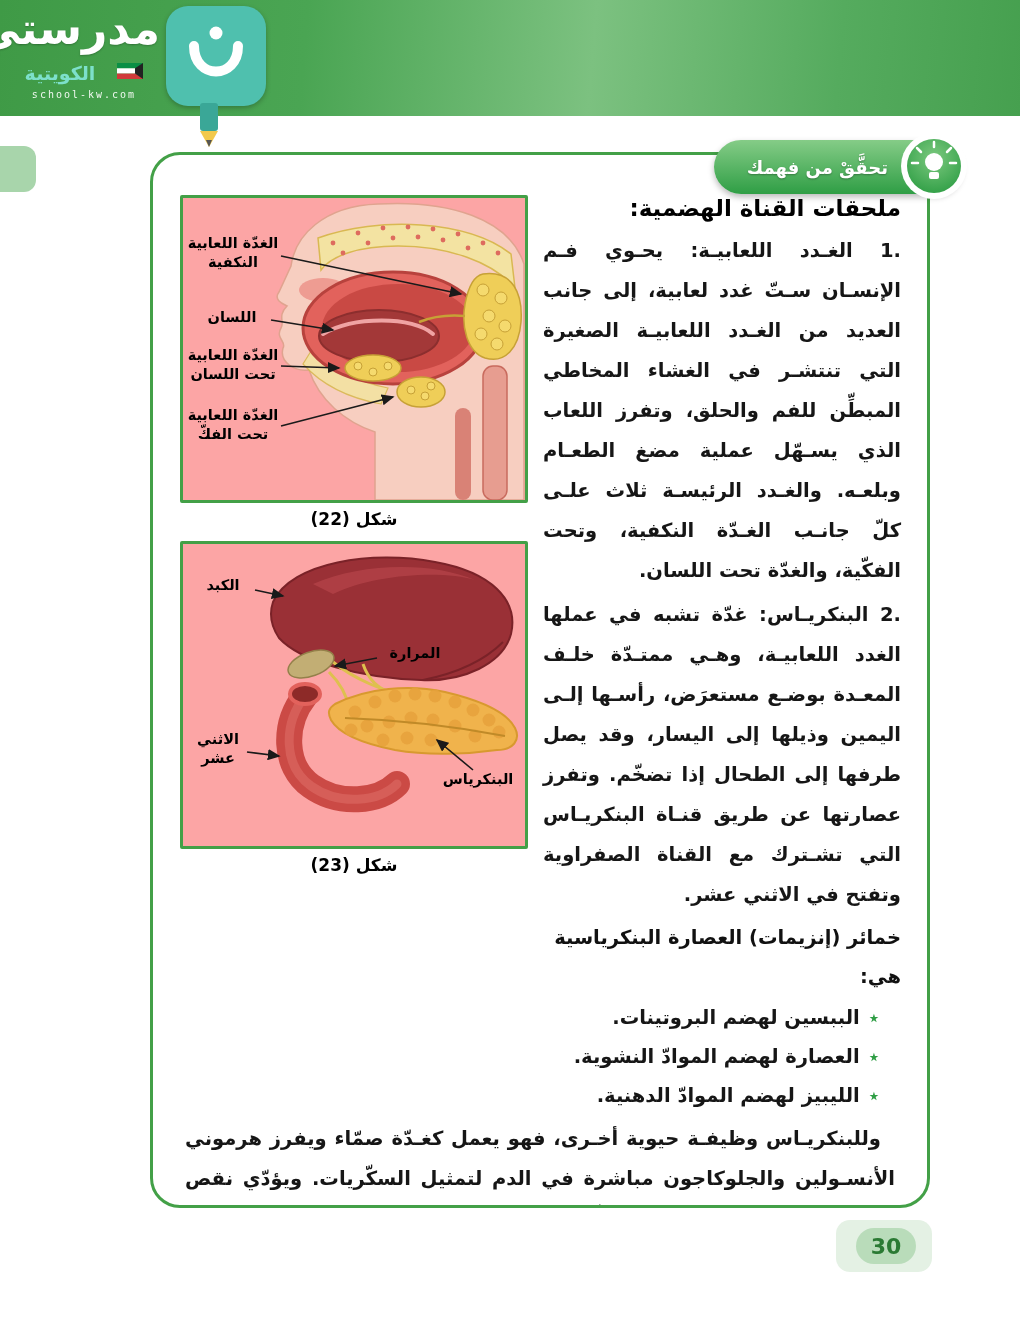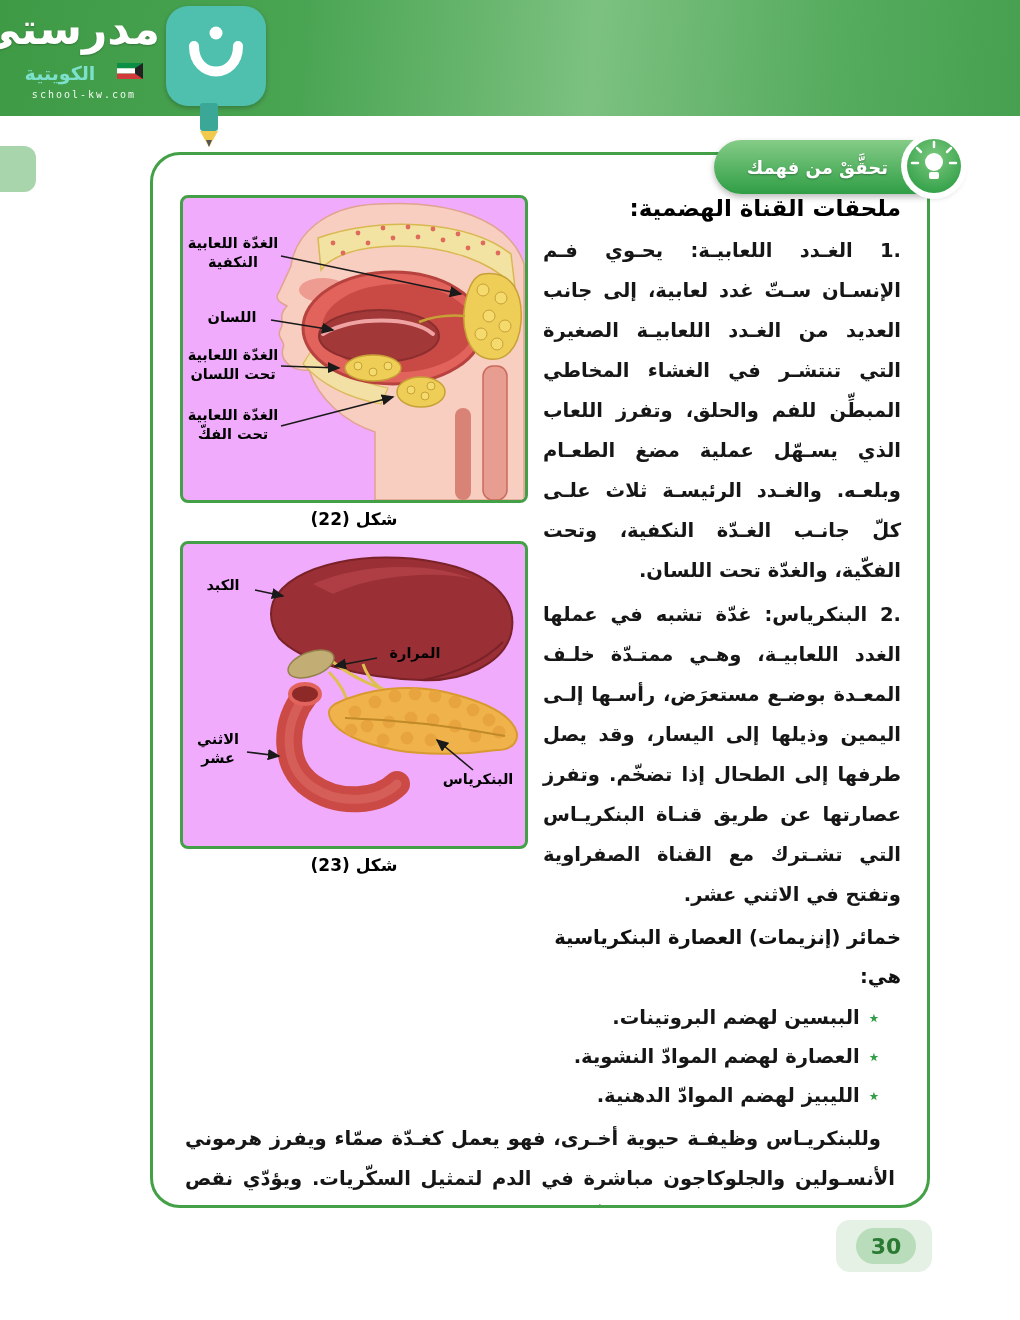--- a/index.html
+++ b/index.html
@@ -39,22 +39,22 @@
   p.item{margin:0 0 4px;}
   .item-num{unicode-bidi:plaintext;}
   .enzymes{margin:4px 0 2px;font-weight:bold;font-size:19.5px;line-height:2.0;color:#111;}
   .bullets{margin:0;padding:0;list-style:none;}
   .bullet{display:flex;gap:9px;padding-right:22px;align-items:baseline;font-size:19.5px;line-height:2.0;font-weight:bold;color:#161616;}
   .star{color:#2f9e45;font-size:19px;}
   .closing{margin:4px 6px 0;text-indent:14px;}
   
   figure.fig{margin:0;}
   .first-fig{margin-top:40px;}
-  .fig-box{width:348px;height:308px;box-sizing:border-box;border:3px solid #43a047;border-radius:8px;
-    background:#f0abfc;position:relative;overflow:hidden;direction:ltr;}
+  .fig-box{width:348px;height:308px;box-sizing:border-box;border:3px solid #43a047;border-radius:2px;
+    background:#fca5a5;position:relative;overflow:hidden;direction:ltr;}
   .fig-art{position:absolute;inset:0;}
   figcaption{text-align:center;font-size:17px;font-weight:bold;margin:6px 0 12px;color:#000;direction:rtl;}
   .fig-label{position:absolute;font-size:14.5px;font-weight:bold;line-height:1.3;text-align:center;color:#000;direction:rtl;z-index:3;}
   .fig-label span{display:block;}
   
   .pagenum-bg{position:absolute;top:1220px;left:836px;width:96px;height:52px;background:#e4f1e4;border-radius:14px;}
   .pagenum{position:absolute;top:1228px;left:856px;width:60px;height:36px;background:#b9dcba;border-radius:18px;
     color:#2a7a33;font-size:22px;font-weight:bold;display:flex;align-items:center;justify-content:center;}
 </style>
 </head>
@@ -127,21 +127,21 @@
       <h1 class="heading">ملحقات القناة الهضمية:</h1>
 
       <p class="item body-text">
         <span class="item-num">1.</span>
         <strong class="item-title">الغـدد اللعابيـة:</strong>
         <span>يحـوي فـم الإنسـان سـتّ غدد لعابية، إلى جانب العديد من الغـدد اللعابيـة الصغيرة التي تنتشـر في الغشاء المخاطي المبطِّن للفم والحلق، وتفرز اللعاب الذي يسـهّل عملية مضغ الطعـام وبلعـه. والغـدد الرئيسـة ثلاث علـى كلّ جانـب الغـدّة النكفية، وتحت الفكّية، والغدّة تحت اللسان.</span>
       </p>
 
       <p class="item body-text">
         <span class="item-num">2.</span>
-        <strong class="item-title">البنكرياس:</strong>
+        <strong class="item-title">البنكريـاس:</strong>
         <span>غدّة تشبه في عملها الغدد اللعابيـة، وهـي ممتـدّة خلـف المعـدة بوضـع مستعرَض، رأسـها إلـى اليمين وذيلها إلى اليسار، وقد يصل طرفها إلى الطحال إذا تضخّم. وتفرز عصارتها عن طريق قنـاة البنكريـاس التي تشـترك مع القناة الصفراوية وتفتح في الاثني عشر.</span>
       </p>
 
       <p class="enzymes">خمائر (إنزيمات) العصارة البنكرياسية هي:</p>
 
       <ul class="bullets">
         <li class="bullet">
           <span class="star">٭</span>
           <span>الببسين لهضم البروتينات.</span>
         </li>

